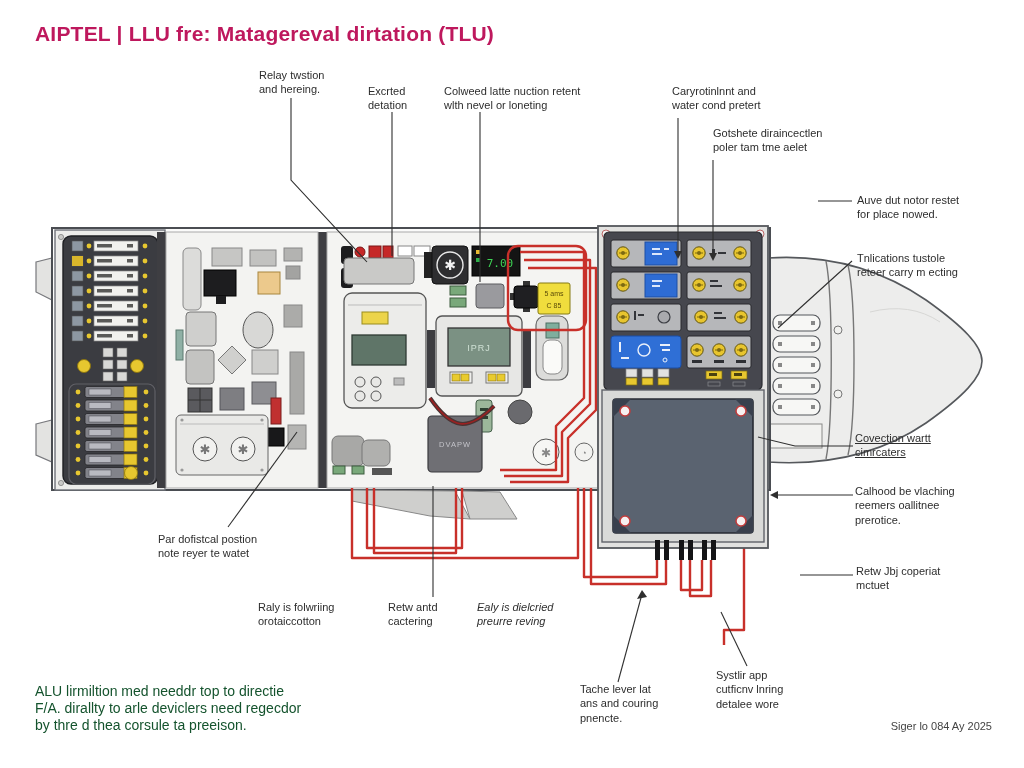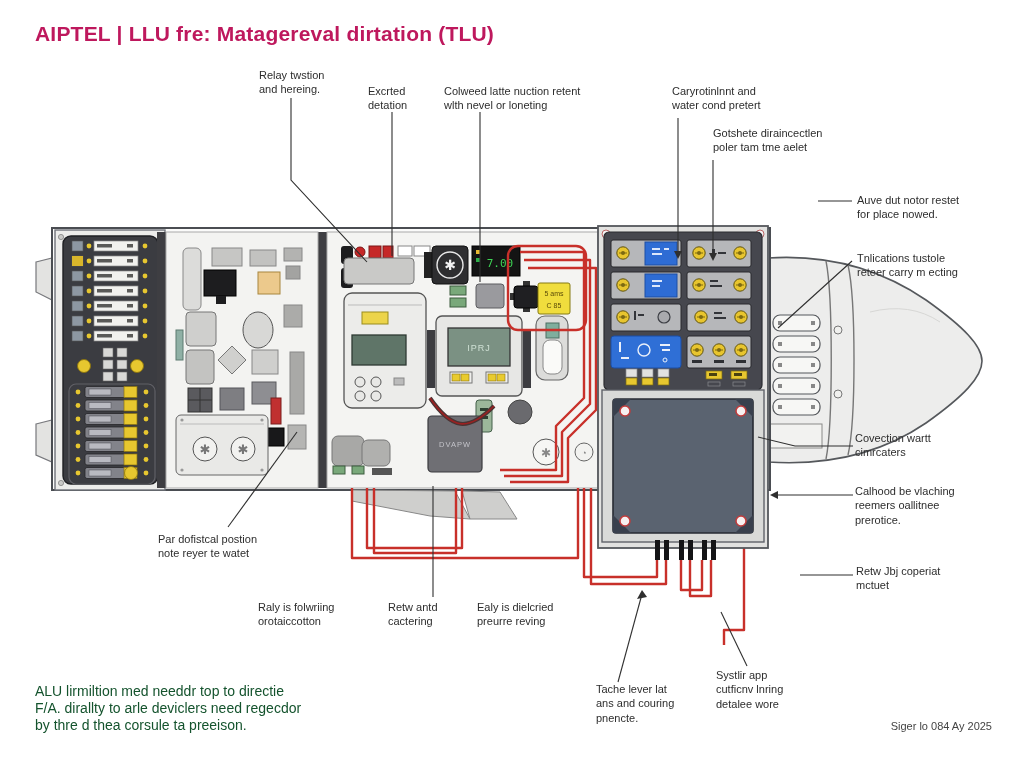--- a/index.html
+++ b/index.html
@@ -381,36 +381,36 @@
 <div class="callout" style="left:444px;top:84px;">Colweed latte nuction retent
 wlth nevel or loneting</div>
 <div class="callout" style="left:672px;top:84px;">Caryrotinlnnt and
 water cond pretert</div>
 <div class="callout" style="left:713px;top:126px;">Gotshete diraincectlen
 poler tam tme aelet</div>
 <div class="callout" style="left:857px;top:193px;">Auve dut notor restet
 for place nowed.</div>
 <div class="callout" style="left:857px;top:251px;">Tnlications tustole
 reteer carry m ecting</div>
-<div class="callout" style="left:855px;top:431px;">Covection wartt
+<div class="callout" style="left:855px;top:431px;text-decoration:underline;">Covection wartt
 cimrcaters</div>
 <div class="callout" style="left:855px;top:484px;">Calhood be vlaching
 reemers oallitnee
 prerotice.</div>
 <div class="callout" style="left:856px;top:564px;">Retw Jbj coperiat
 mctuet</div>
 <div class="callout" style="left:158px;top:532px;">Par dofistcal postion
 note reyer te watet</div>
 <div class="callout" style="left:258px;top:600px;">Raly is folwriing
 orotaiccotton</div>
 <div class="callout" style="left:388px;top:600px;">Retw antd
 cactering</div>
-<div class="callout" style="left:477px;top:600px;">Ealy is dielcried
+<div class="callout" style="left:477px;top:600px;font-style:italic;">Ealy is dielcried
 preurre reving</div>
-<div class="callout" style="left:580px;top:682px;margin-left:16px;">Tache lever lat
+<div class="callout" style="left:580px;top:682px;">Tache lever lat
 ans and couring
 pnencte.</div>
 <div class="callout" style="left:716px;top:668px;">Systlir app
 cutficnv lnring
 detalee wore</div>
 
 <div class="note">ALU lirmiltion med needdr top to directie
 F/A. dirallty to arle deviclers need regecdor
 by thre d thea corsule ta preeison.</div>
 <div class="footer">Siger lo 084 Ay 2025</div>

